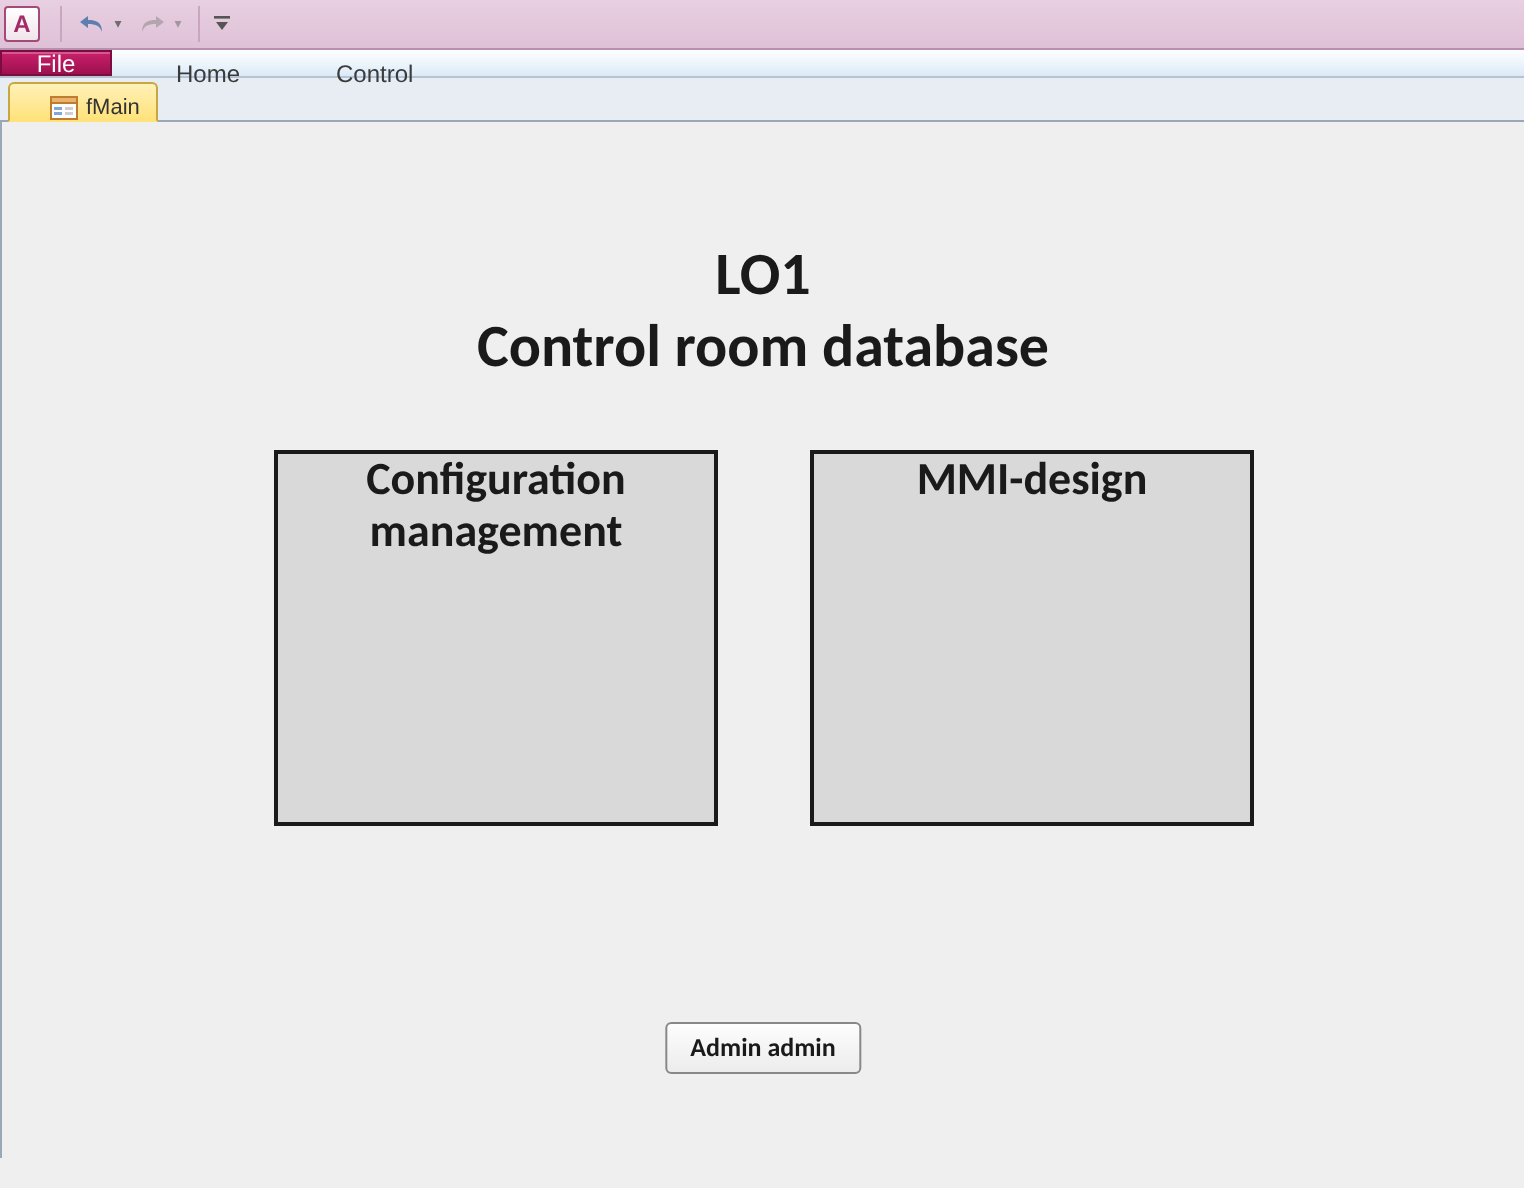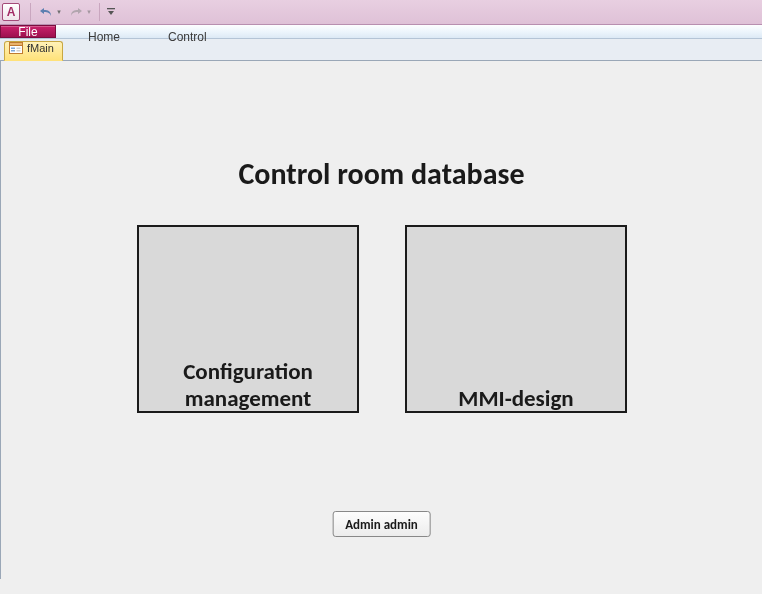--- a/index.html
+++ b/index.html
@@ -80,22 +80,22 @@
     display:flex;
     align-items:flex-end;
     padding-left: 4px;
   }
   .doctab {
     height: 20px;
     background: linear-gradient(to bottom,#fff1b8,#ffe27a);
     border: 1px solid #c8a742;
     border-bottom: 1px solid #ffe27a;
     border-radius: 3px 3px 0 0;
-    display:flex; align-items:flex-start;
-    padding: 0 8px 0 4px;
+    display:flex; align-items:flex-end;
+    padding: 0 8px 0 20px;
     font-size: 11px;
     color:#333;
     gap:4px;
     position:relative;
     top:1px;
   }
   .doctab .form-icon {
     width:14px; height:12px;
     display:flex;
   }
@@ -129,21 +129,21 @@
     font-weight:bold;
     font-size: 30px;
     color:#1a1a1a;
   }
   .big-btn {
     position:absolute;
     width: 222px;
     height: 188px;
     background:#d9d9d9;
     border: 2px solid #1a1a1a;
-    display:flex; align-items:flex-end; justify-content:center;
+    display:flex; align-items:flex-start; justify-content:center;
     text-align:center;
     font-family: Calibri, "Segoe UI", sans-serif;
     font-weight:bold;
     font-size: 23px;
     color:#1a1a1a;
     padding: 0 10px;
     line-height:1.15;
   }
   #btn-config { left: 136px; top: 164px; }
   #btn-mmi    { left: 404px; top: 164px; }
@@ -215,20 +215,21 @@
         <rect x="2" y="8" width="4" height="1.5" fill="#7fa8d8"></rect>
         <rect x="7.5" y="5.5" width="4" height="1.5" fill="#cfcfcf"></rect>
         <rect x="7.5" y="8" width="4" height="1.5" fill="#cfcfcf"></rect>
       </svg>
     </span>
     <span>fMain</span>
   </div>
 </div>
 
 <div class="form-area">
+  <div class="title1">LO1</div>
   <div class="title2">Control room database</div>
 
   <div id="btn-config" class="big-btn">
     <span>Configuration management</span>
   </div>
   <div id="btn-mmi" class="big-btn">
     <span>MMI-design</span>
   </div>
 
 

